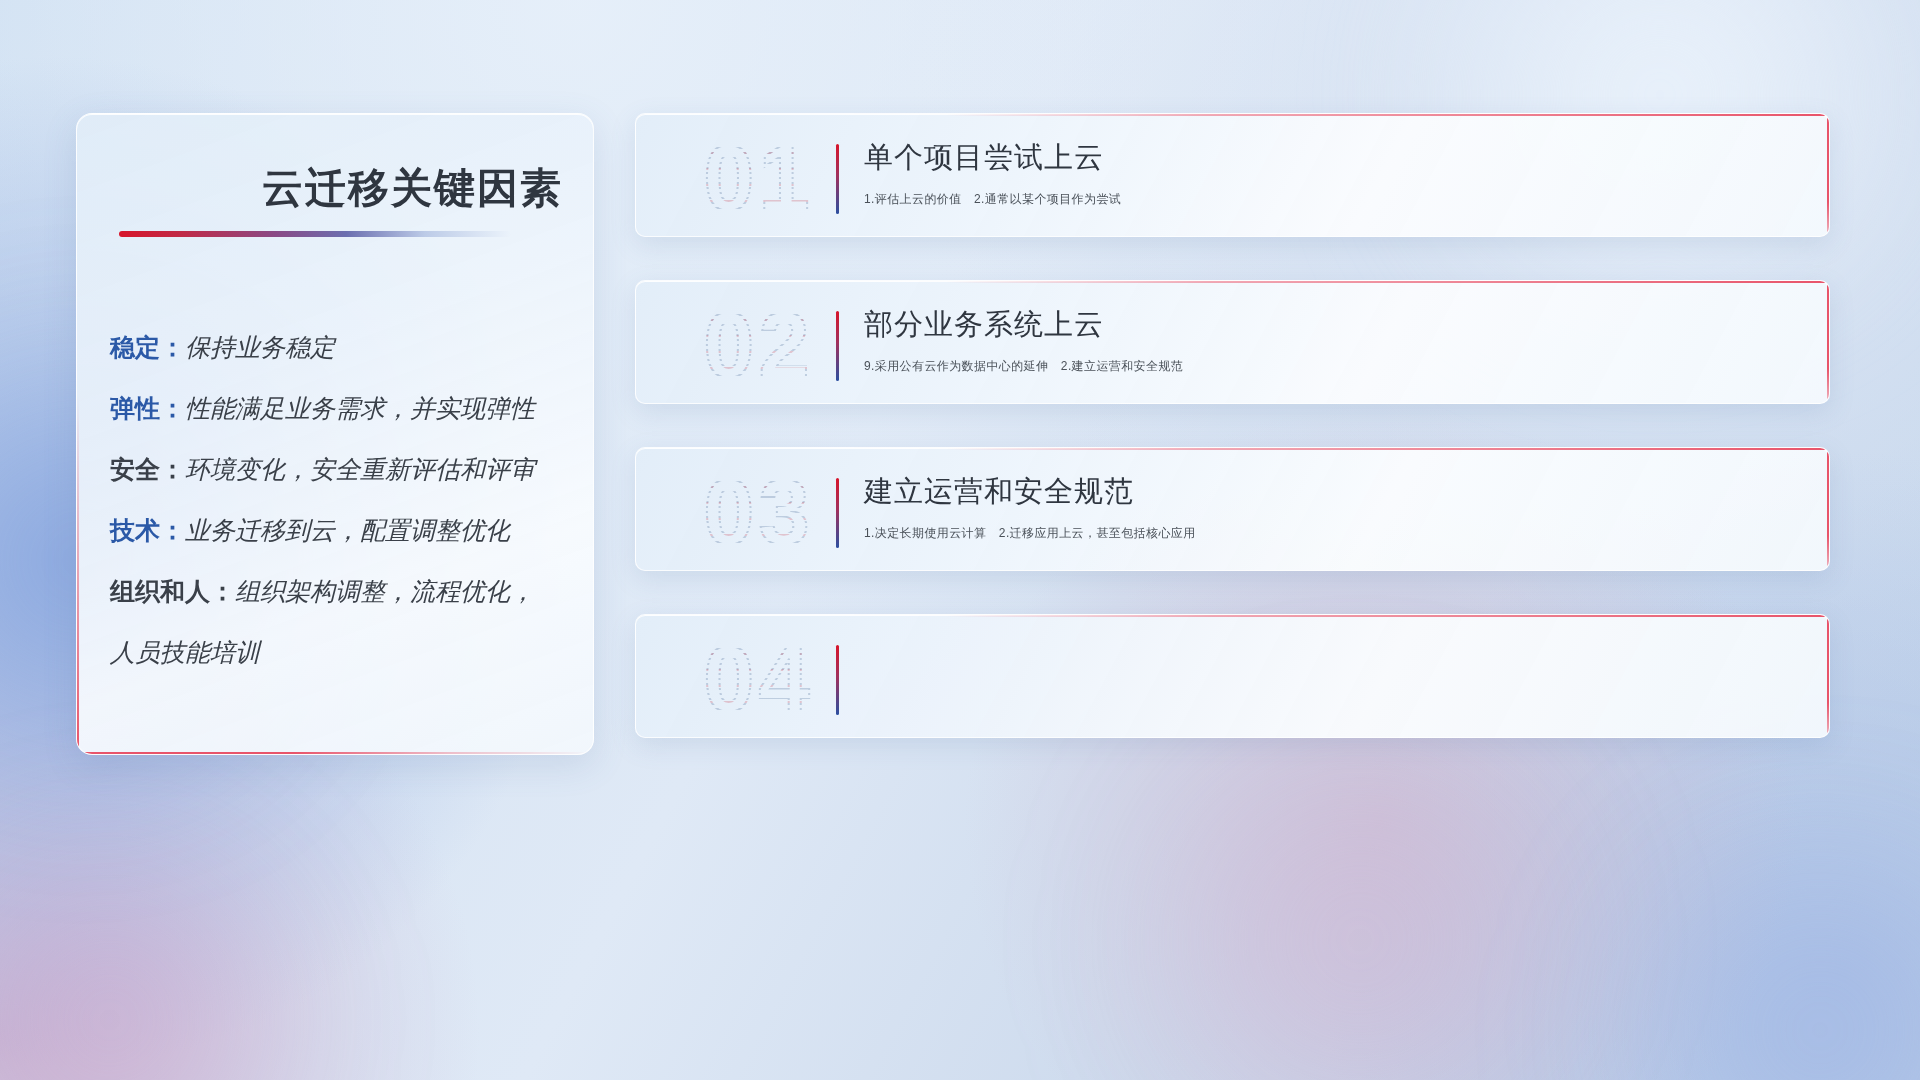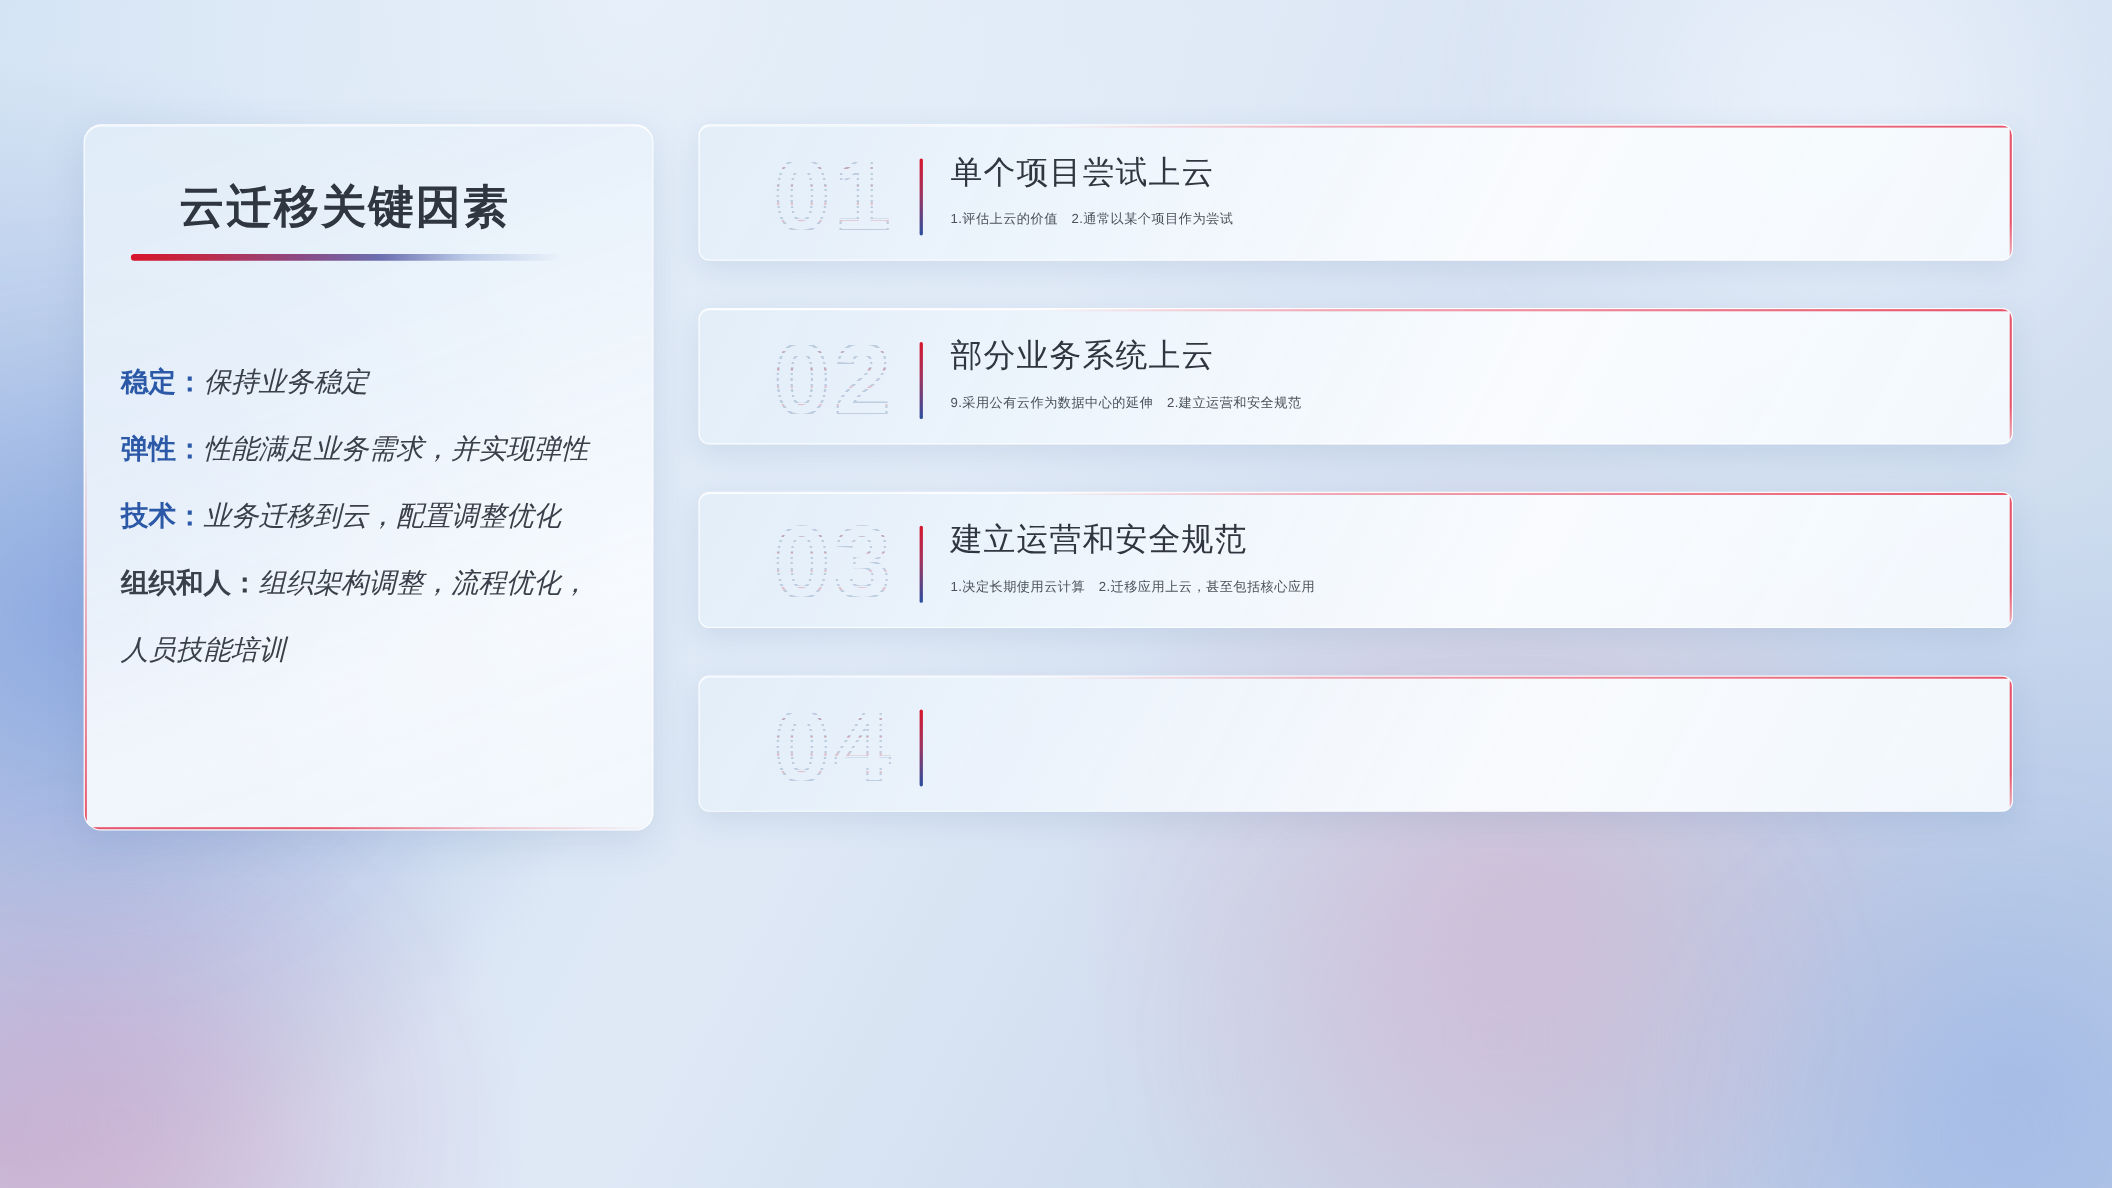--- a/index.html
+++ b/index.html
@@ -42,20 +42,21 @@
     background:linear-gradient(90deg,#e8546a 0%,#e8546a 42%,rgba(232,84,106,0.35) 72%,rgba(232,84,106,0) 100%);
   }
   .left-panel::before{
     content:""; position:absolute; left:0; top:44%; bottom:0; width:2px;
     background:linear-gradient(180deg,rgba(232,84,106,0) 0%,rgba(232,84,106,0.55) 55%,#e8546a 100%);
   }
   .panel-title {
     position:absolute; left:86px; top:47px; width:400px;
     font-size:41px; font-weight:bold; letter-spacing:2px; color:#2f3640;
     white-space:nowrap;
+    text-align:right;
   }
   .title-rule {
     position:absolute; left:42px; top:117px; width:392px; height:6px;
     background:linear-gradient(90deg,#d7152b 0%,#c02a47 16%,#8a4a86 40%,#6b6fb0 58%,rgba(150,170,215,0.55) 78%,rgba(190,205,232,0) 100%);
     border-radius:3px;
   }
   .factor-list { position:absolute; left:33px; top:203px; width:470px; }
   .factor-row {
     font-size:25px; line-height:61px; color:#3a4049; white-space:nowrap;
   }
@@ -130,20 +131,23 @@
   <div class="title-rule"></div>
 
   <div class="factor-list">
     <div class="factor-row">
       <span class="factor-label accent">稳定：</span><span class="factor-text">保持业务稳定</span>
     </div>
     <div class="factor-row">
       <span class="factor-label accent">弹性：</span><span class="factor-text">性能满足业务需求，并实现弹性</span>
     </div>
     <div class="factor-row">
+      <span class="factor-label plain">安全：</span><span class="factor-text">环境变化，安全重新评估和评审</span>
+    </div>
+    <div class="factor-row">
       <span class="factor-label accent">技术：</span><span class="factor-text">业务迁移到云，配置调整优化</span>
     </div>
     <div class="factor-row">
       <span class="factor-label plain">组织和人：</span><span class="factor-text">组织架构调整，流程优化，</span>
     </div>
     <div class="factor-row cont">
       <span class="factor-text">人员技能培训</span>
     </div>
   </div>
 </section>

